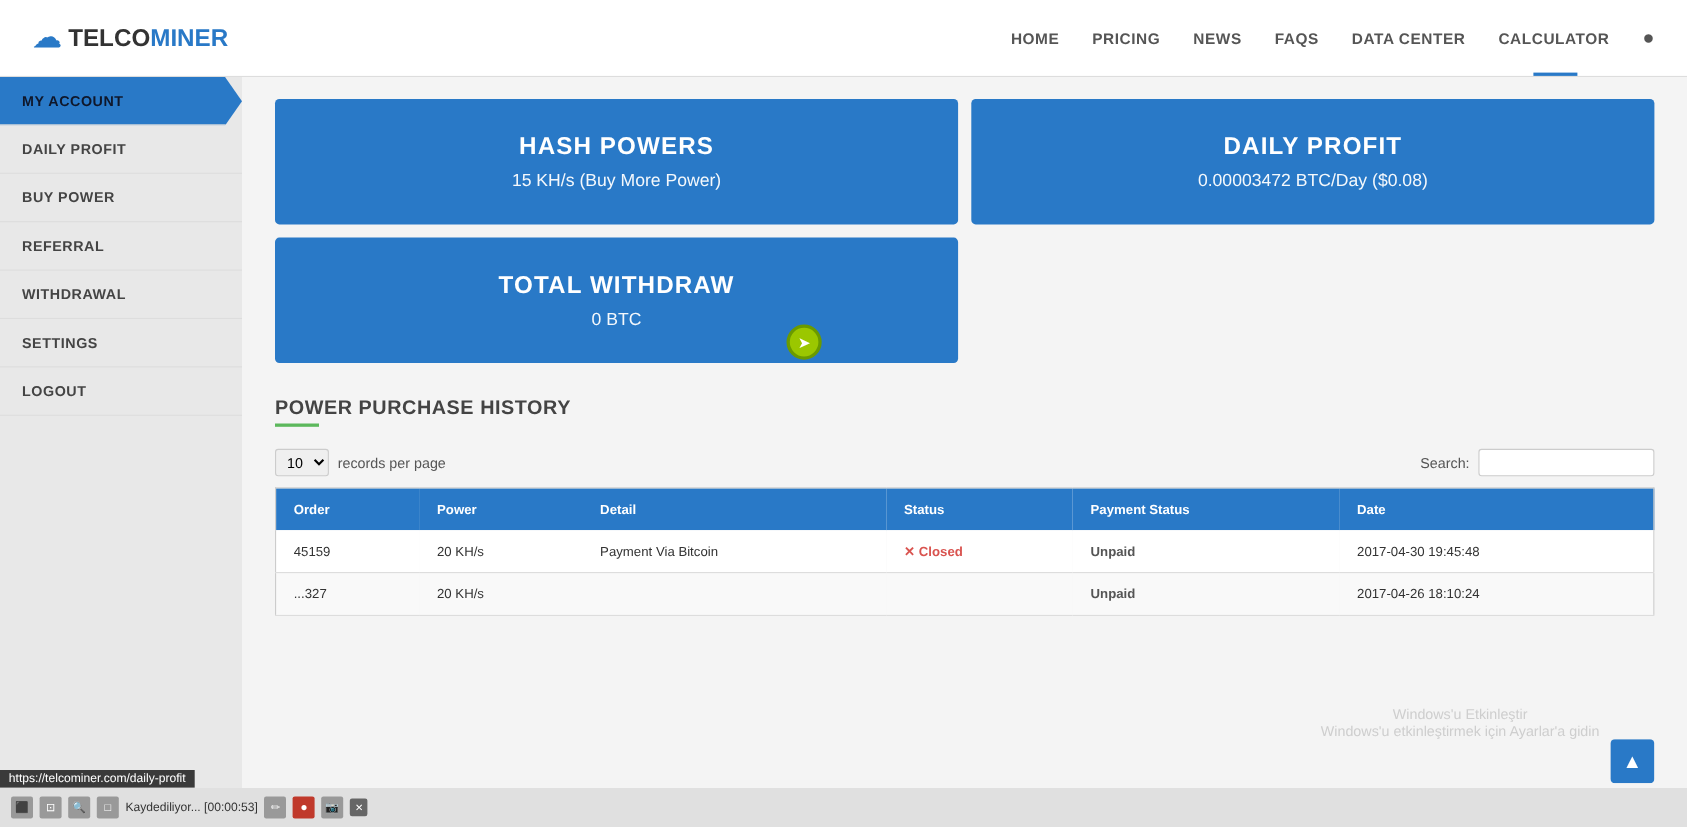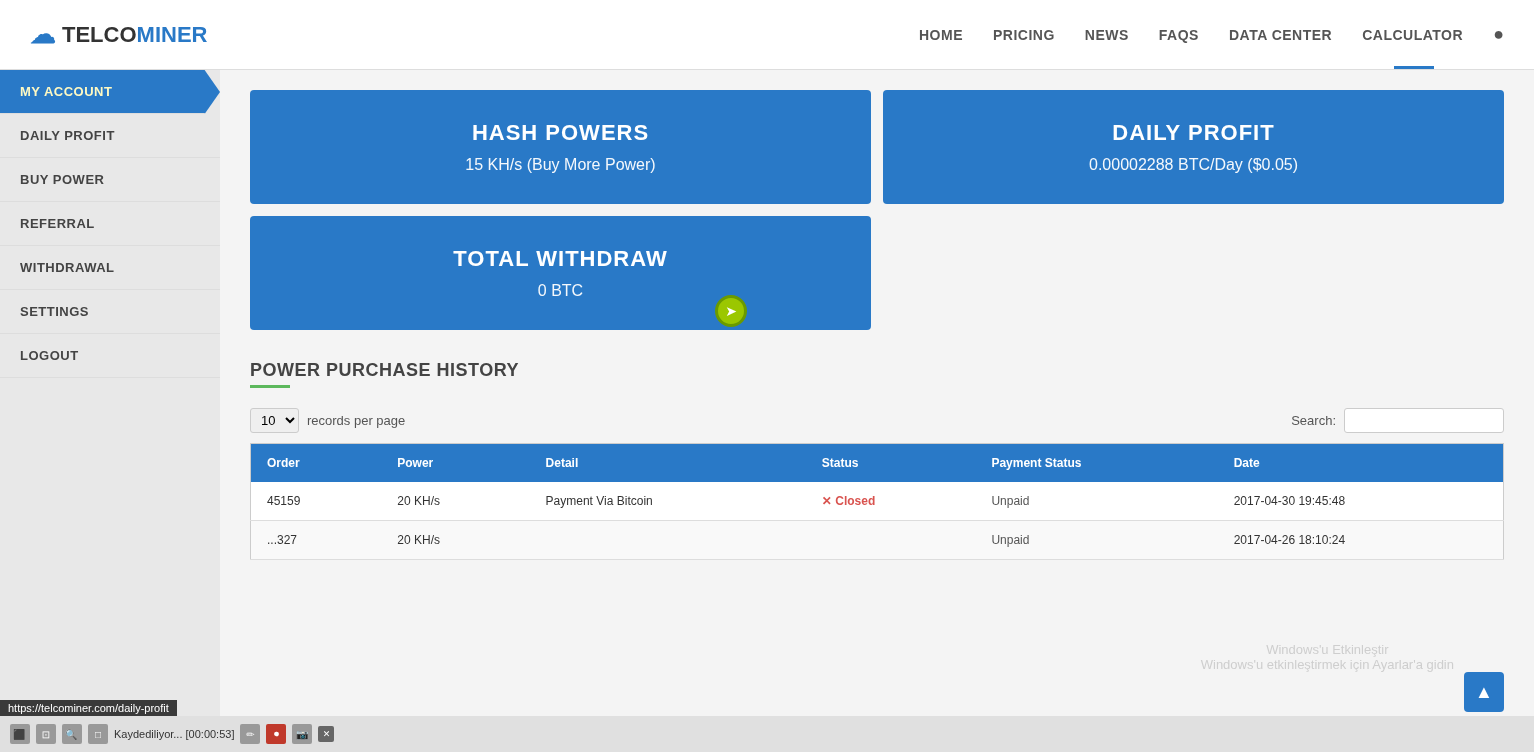--- a/index.html
+++ b/index.html
@@ -74,21 +74,21 @@
       padding: 14px 20px;
       font-size: 13px;
       font-weight: 600;
       letter-spacing: 0.5px;
       color: #444;
       cursor: pointer;
       border-bottom: 1px solid #ddd;
     }
     .sidebar-item.active {
       background: #2979c7;
-      color: #fef9c3;
+      color: #0f172a;
       clip-path: polygon(0 0, 93% 0, 100% 50%, 93% 100%, 0 100%);
     }
 
     
     .main-content {
       flex: 1;
       padding: 20px 30px;
       background: #f4f4f4;
     }
 
@@ -202,21 +202,21 @@
     }
     .data-table td {
       padding: 12px 16px;
       border-bottom: 1px solid #ddd;
       background: #fff;
       color: #333;
     }
     .data-table tr:nth-child(even) td { background: #f9f9f9; }
 
     .status-closed { color: #d9534f; font-weight: 600; }
-    .status-unpaid { color: #555; }
+    .status-unpaid { color: #555; font-weight: bold; }
 
     
     .scroll-top {
       position: fixed;
       bottom: 40px;
       right: 30px;
       background: #2979c7;
       color: #fff;
       width: 40px;
       height: 40px;
@@ -338,21 +338,21 @@
 
     <div class="cursor-indicator">➤</div>
 
     <div class="stats-grid">
       <div class="stat-card">
         <div class="stat-title">HASH POWERS</div>
         <div class="stat-value">15 KH/s (Buy More Power)</div>
       </div>
       <div class="stat-card">
         <div class="stat-title">DAILY PROFIT</div>
-        <div class="stat-value">0.00002288 BTC/Day ($0.05)</div>
+        <div class="stat-value">0.00003472 BTC/Day ($0.08)</div>
       </div>
       <div class="stat-card">
         <div class="stat-title">TOTAL WITHDRAW</div>
         <div class="stat-value">0 BTC</div>
       </div>
     </div>
 
     <div class="section-header">POWER PURCHASE HISTORY</div>
     <div class="section-underline"></div>
 

